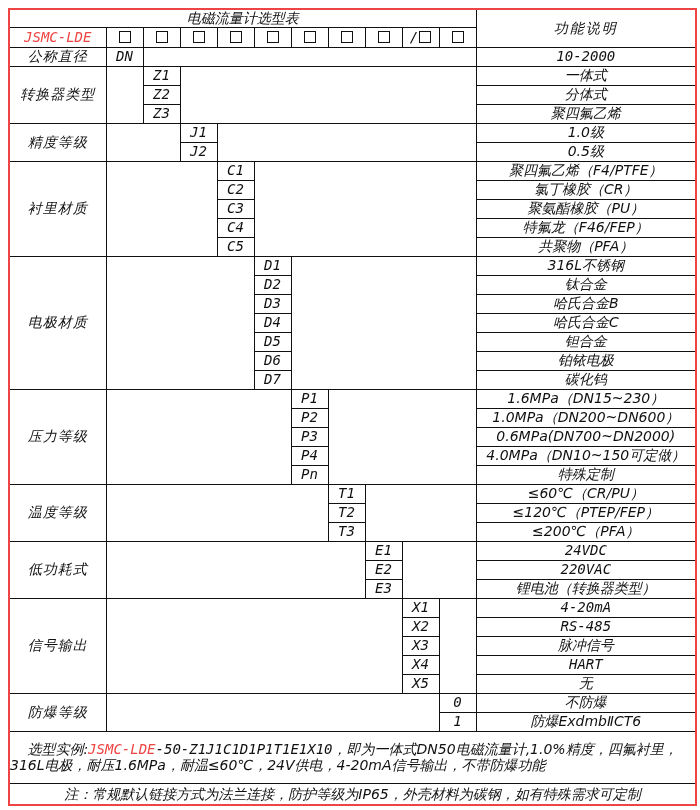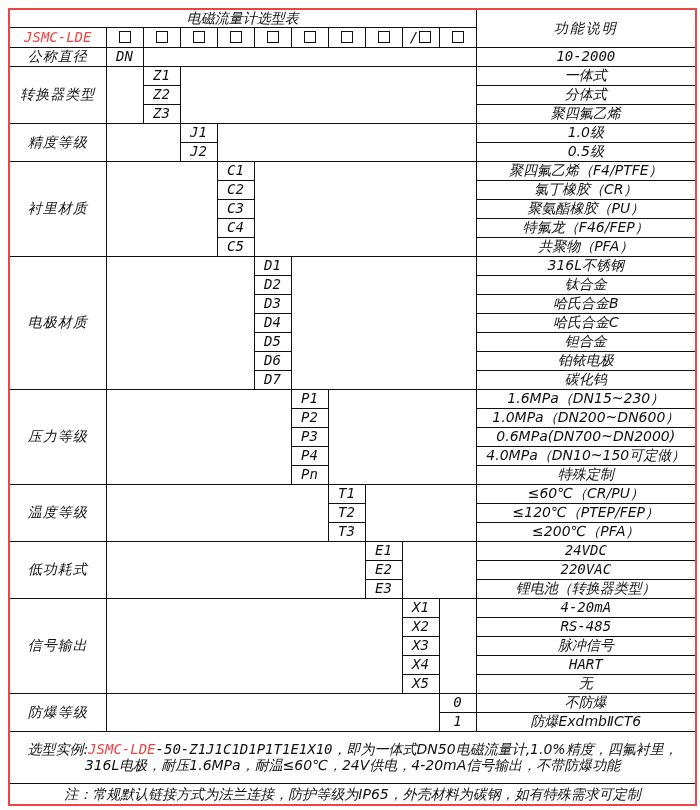--- a/index.html
+++ b/index.html
@@ -30,21 +30,21 @@
   .gray{color:#ef4444;}
   td.model-cell{font-size:15px;}
   .cb{
     display:inline-block;width:12px;height:12px;
     border:1.6px solid #111111;box-sizing:border-box;
     background:#ffffff;vertical-align:-1px;
   }
   .slash{font-family:"DejaVu Sans Mono","Liberation Mono",monospace;font-size:14px;margin-right:1px;}
   tr.r-example{height:52px;margin-left:27px;}
   td.ex-cell{text-align:left;font-size:15px;line-height:25px;padding:1px 2px;}
-  .ex-line2{text-align:center;}
+  .ex-line2{text-align:left;}
   tr.r-note{height:22px;}
   td.note-cell{text-align:left;font-size:15px;padding-left:2px;}
 </style>
 </head>
 <body>
 
 <div class="sheet">
 <table class="sel">
   <colgroup>
     <col style="width:97px">

